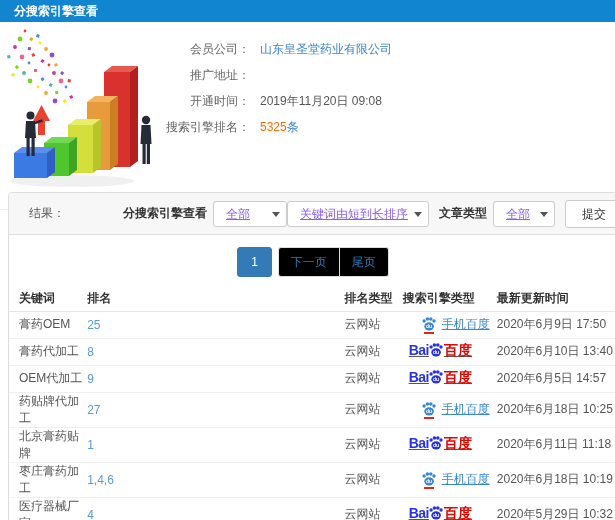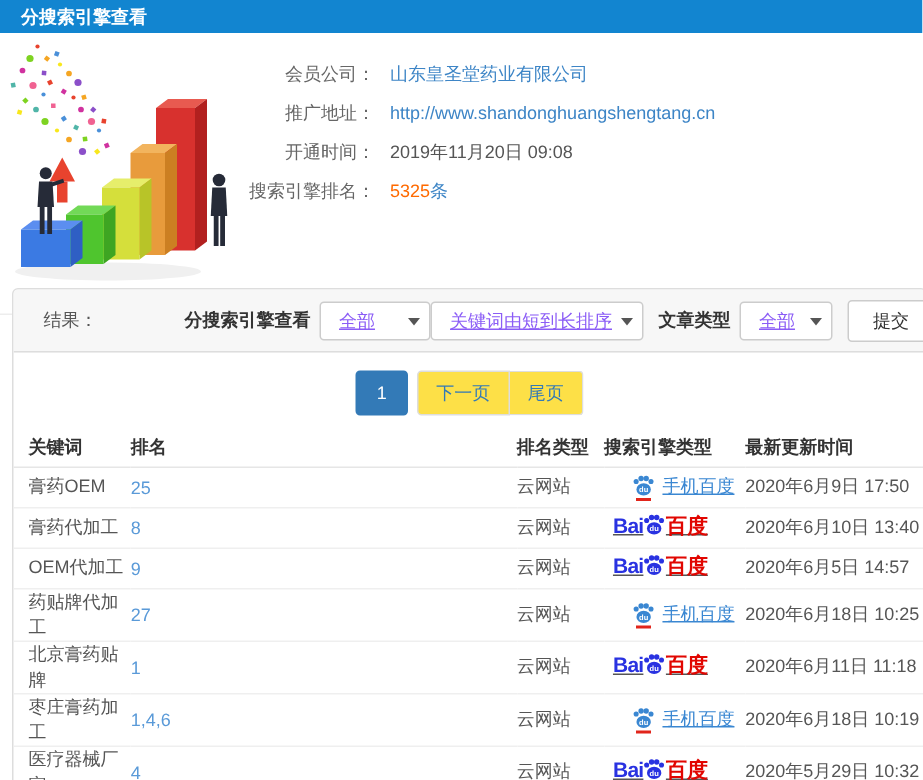--- a/index.html
+++ b/index.html
@@ -37,21 +37,21 @@
   .dd-engine { min-width:74px; }
   .dd-sort   { min-width:132px; }
   .dd-article{ min-width:62px; }
   .submit-btn { height:28px; line-height:26px; padding:0 16px; margin:0 -6px 0 10px;
     border:1px solid #ccc; border-radius:3px; background:#fff; color:#333;
     font-size:12px; cursor:pointer; }
 
   
   .pager { display:flex; justify-content:center; margin-top:12px; }
   .page-btn { height:30px; line-height:28px; padding:0 12px; border:1px solid #ddd;
-    color:#337ab7; background:#fde047; cursor:pointer; }
+    color:#337ab7; background:#000000; cursor:pointer; }
   .page-btn.active { background:#337ab7; border-color:#337ab7; color:#fff;
     border-radius:3px; margin-right:6px; padding:0 13px; }
   .page-btn.next { border-radius:3px 0 0 3px; }
   .page-btn.last { border-radius:0 3px 3px 0; border-left:0; }
 
   
   .tbl { width:100%; border-collapse:collapse; table-layout:fixed; margin-top:10px; }
   .tbl col.c1{width:78px} .tbl col.c2{width:257px} .tbl col.c3{width:58px}
   .tbl col.c4{width:94px} .tbl col.c5{width:120px}
   .tbl th { text-align:left; font-weight:bold; color:#333; height:24px;
@@ -163,21 +163,20 @@
       </g>
   </svg>
 
   <div class="info">
     <div class="info-row">
       <span class="info-label">会员公司：</span>
       <span class="info-value link">山东皇圣堂药业有限公司</span>
     </div>
     <div class="info-row">
       <span class="info-label">推广地址：</span>
-      <span class="info-value link">http://www.shandonghuangshengtang.cn</span>
     </div>
     <div class="info-row">
       <span class="info-label">开通时间：</span>
       <span class="info-value">2019年11月20日 09:08</span>
     </div>
     <div class="info-row">
       <span class="info-label">搜索引擎排名：</span>
       <span class="info-value">
         <span class="num-orange">5325</span><span class="unit-blue">条</span>
       </span>

